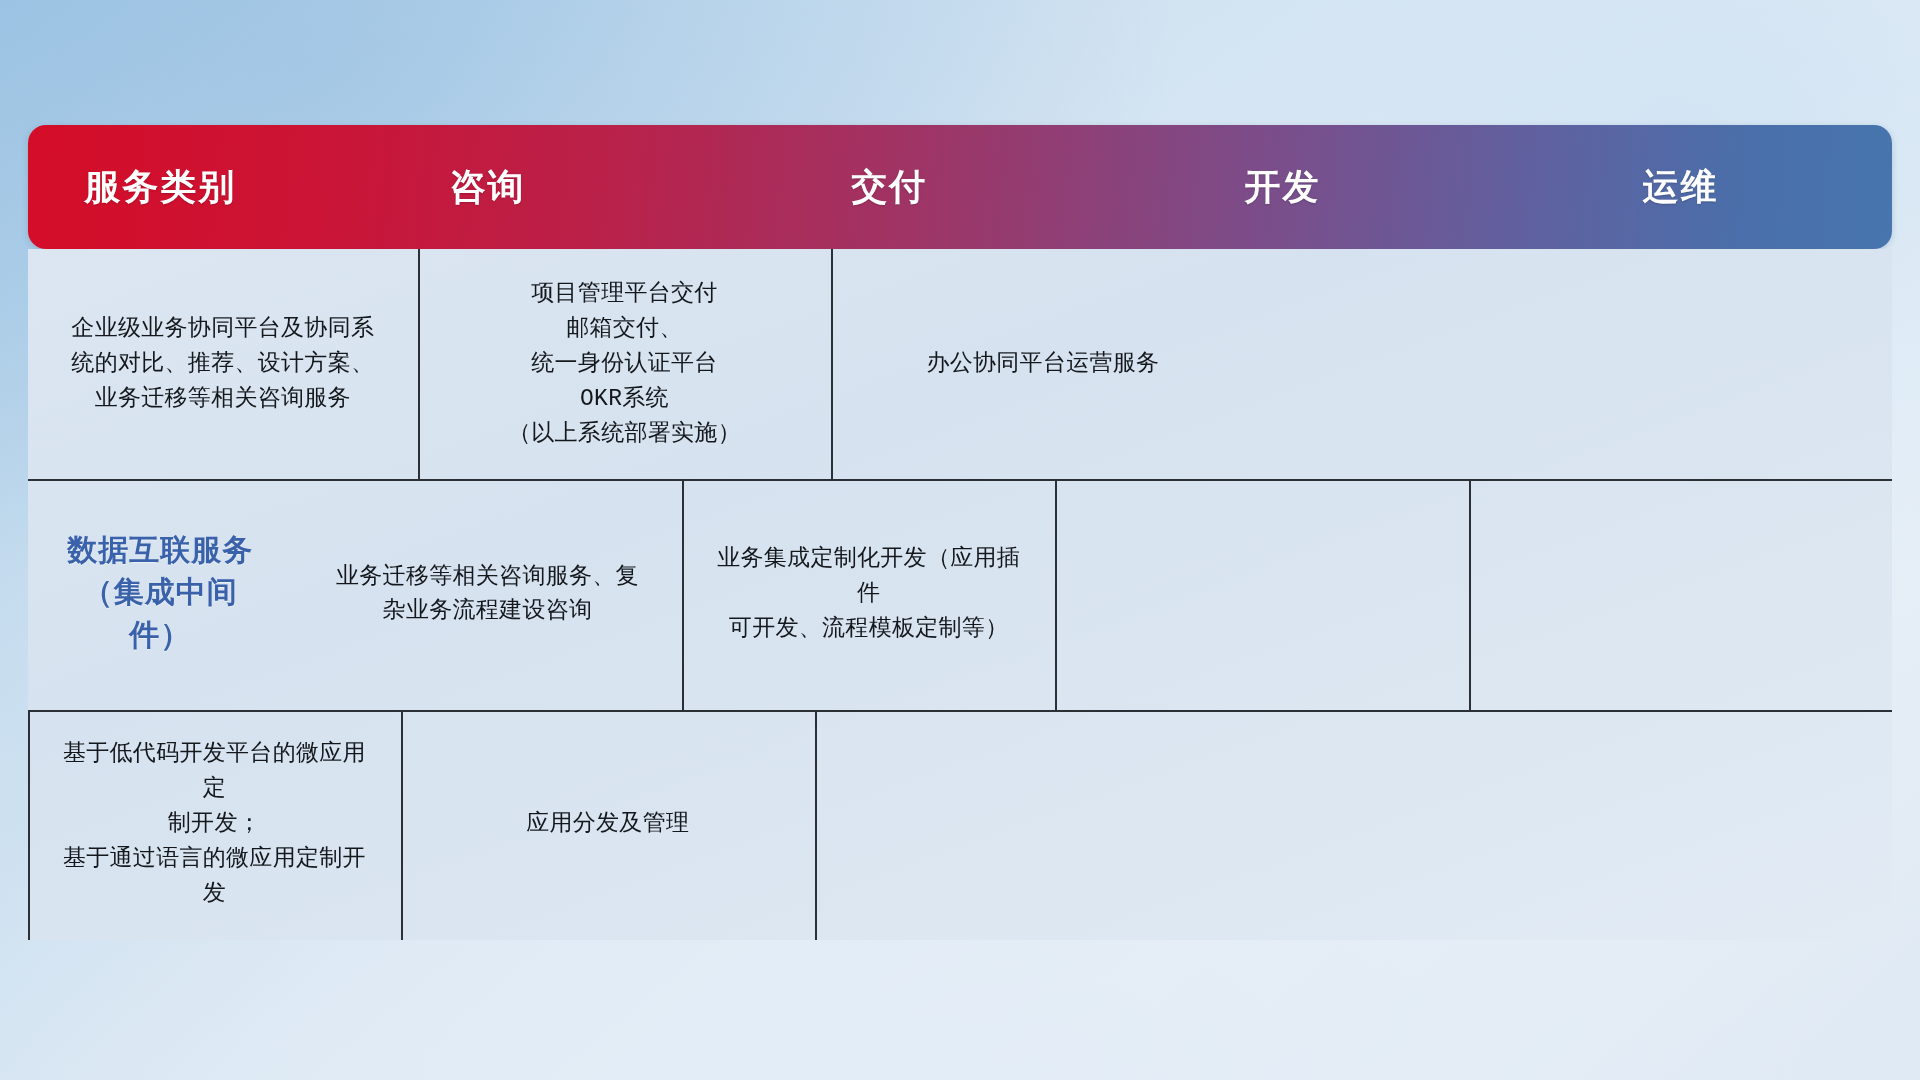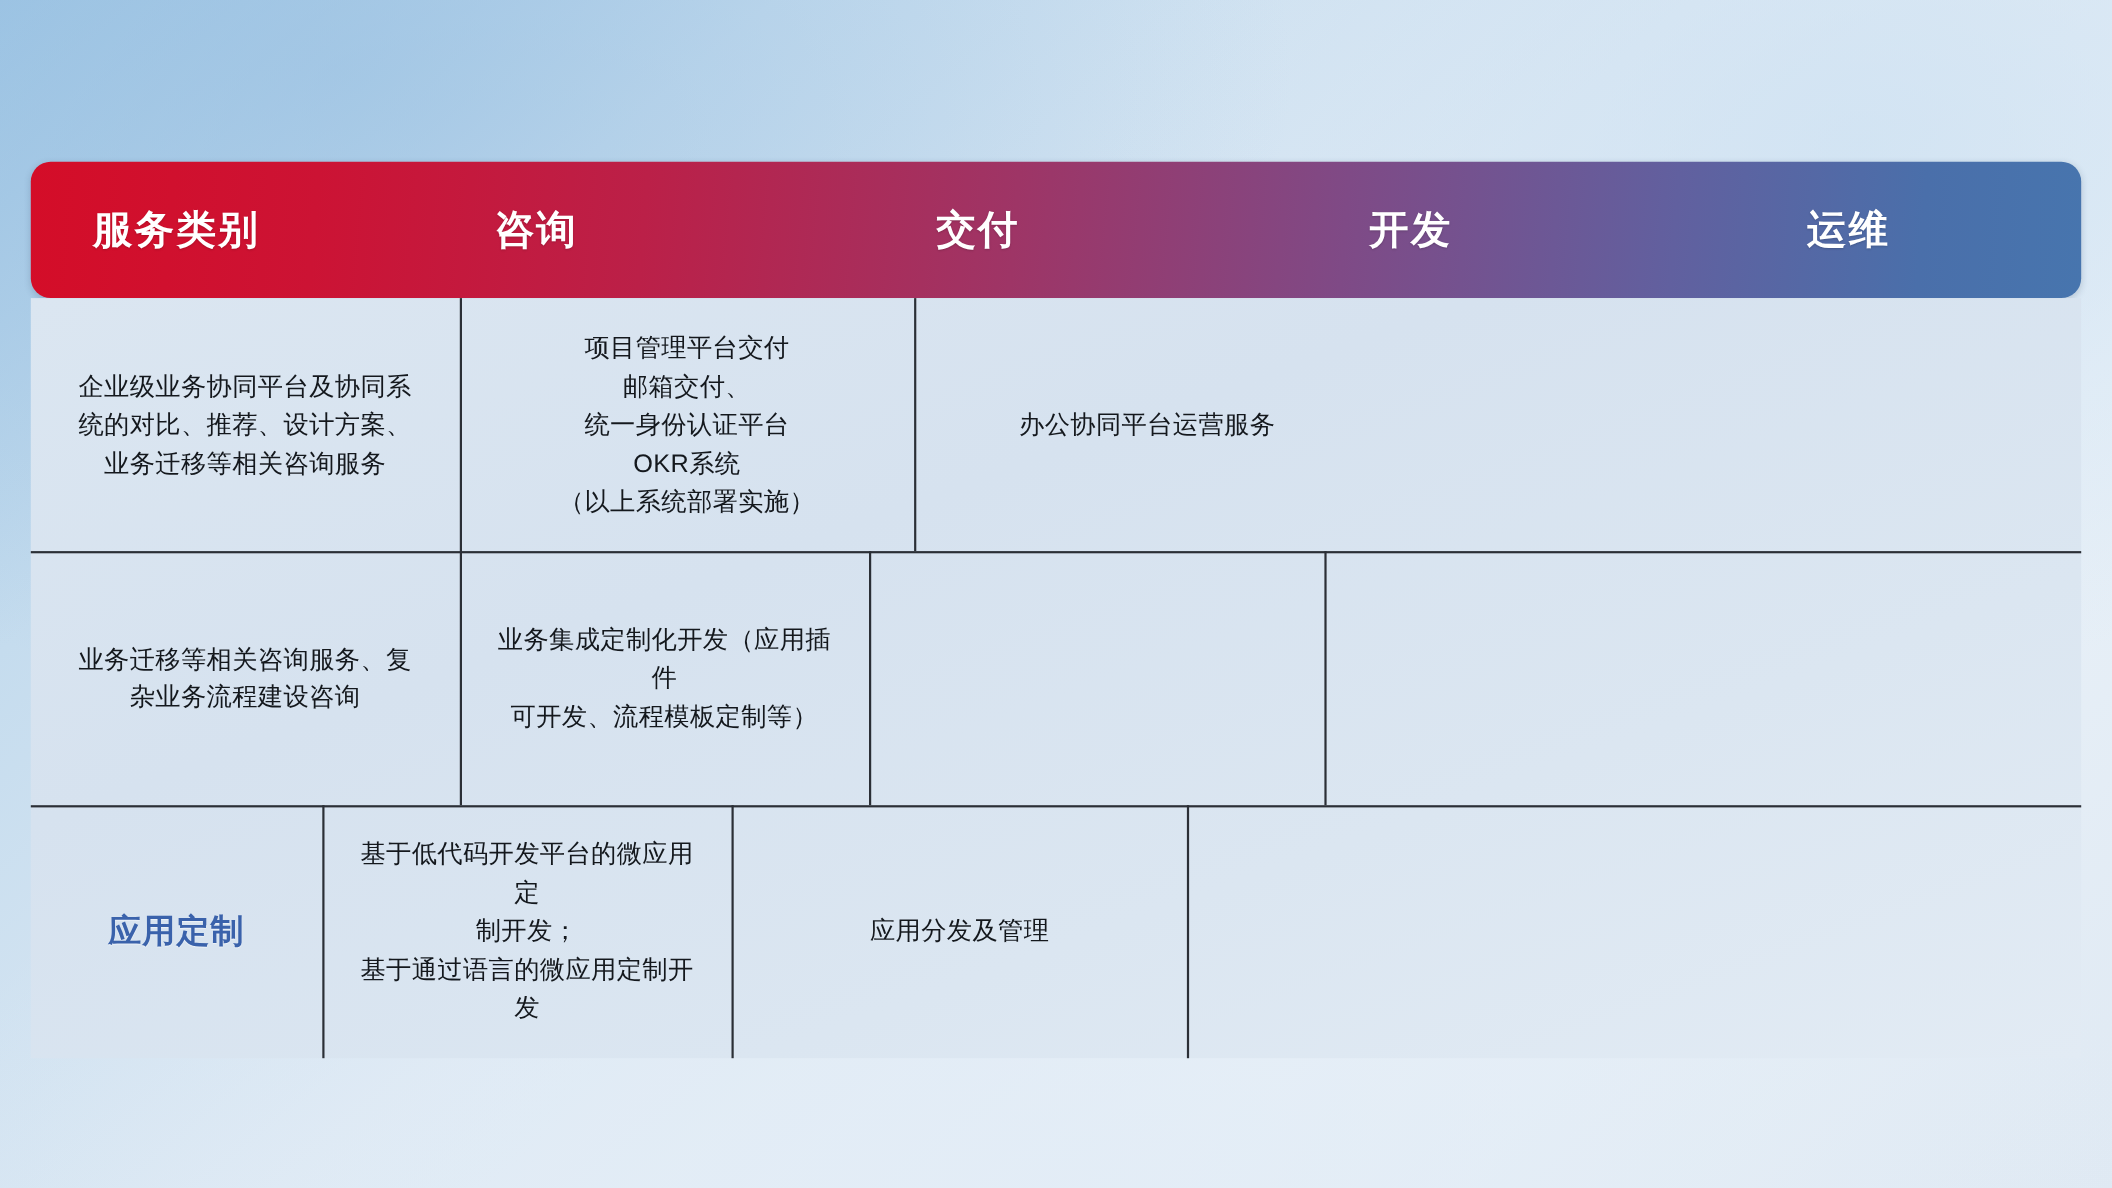--- a/index.html
+++ b/index.html
@@ -21,23 +21,24 @@
   .stage {
     position: relative;
     width: 1920px;
     height: 1080px;
   }
 
   
   .table-wrap {
     position: absolute;
     left: 28px;
-    top: 147px;
+    top: 125px;
     width: 1864px;
     height: 815px;
+    font-family: Liberation Mono, monospace;
   }
 
   .table {
     width: 100%;
     height: 100%;
     display: flex;
     flex-direction: column;
   }
 
   
@@ -158,30 +159,31 @@
 业务迁移等相关咨询服务</div>
           <div class="td c4 vrule">项目管理平台交付
 邮箱交付、
 统一身份认证平台
 OKR系统
 （以上系统部署实施）</div>
           <div class="td c5 vrule">办公协同平台运营服务</div>
         </div>
 
         <div class="tr">
+          <div class="td category c1">数据互联服务
+（集成中间件）</div>
           <div class="td c2">业务迁移等相关咨询服务、复
 杂业务流程建设咨询</div>
           <div class="td c3 vrule">业务集成定制化开发（应用插件
 可开发、流程模板定制等）</div>
           <div class="td c4 vrule"></div>
           <div class="td c5 vrule"></div>
         </div>
 
         <div class="tr">
-          <div class="td category c1">应用定制</div>
           <div class="td c3 vrule">基于低代码开发平台的微应用定
 制开发；
 基于通过语言的微应用定制开发</div>
           <div class="td c4 vrule">应用分发及管理</div>
           <div class="td c5 vrule"></div>
         </div>
 
       </div>
     </div>
   </div>

